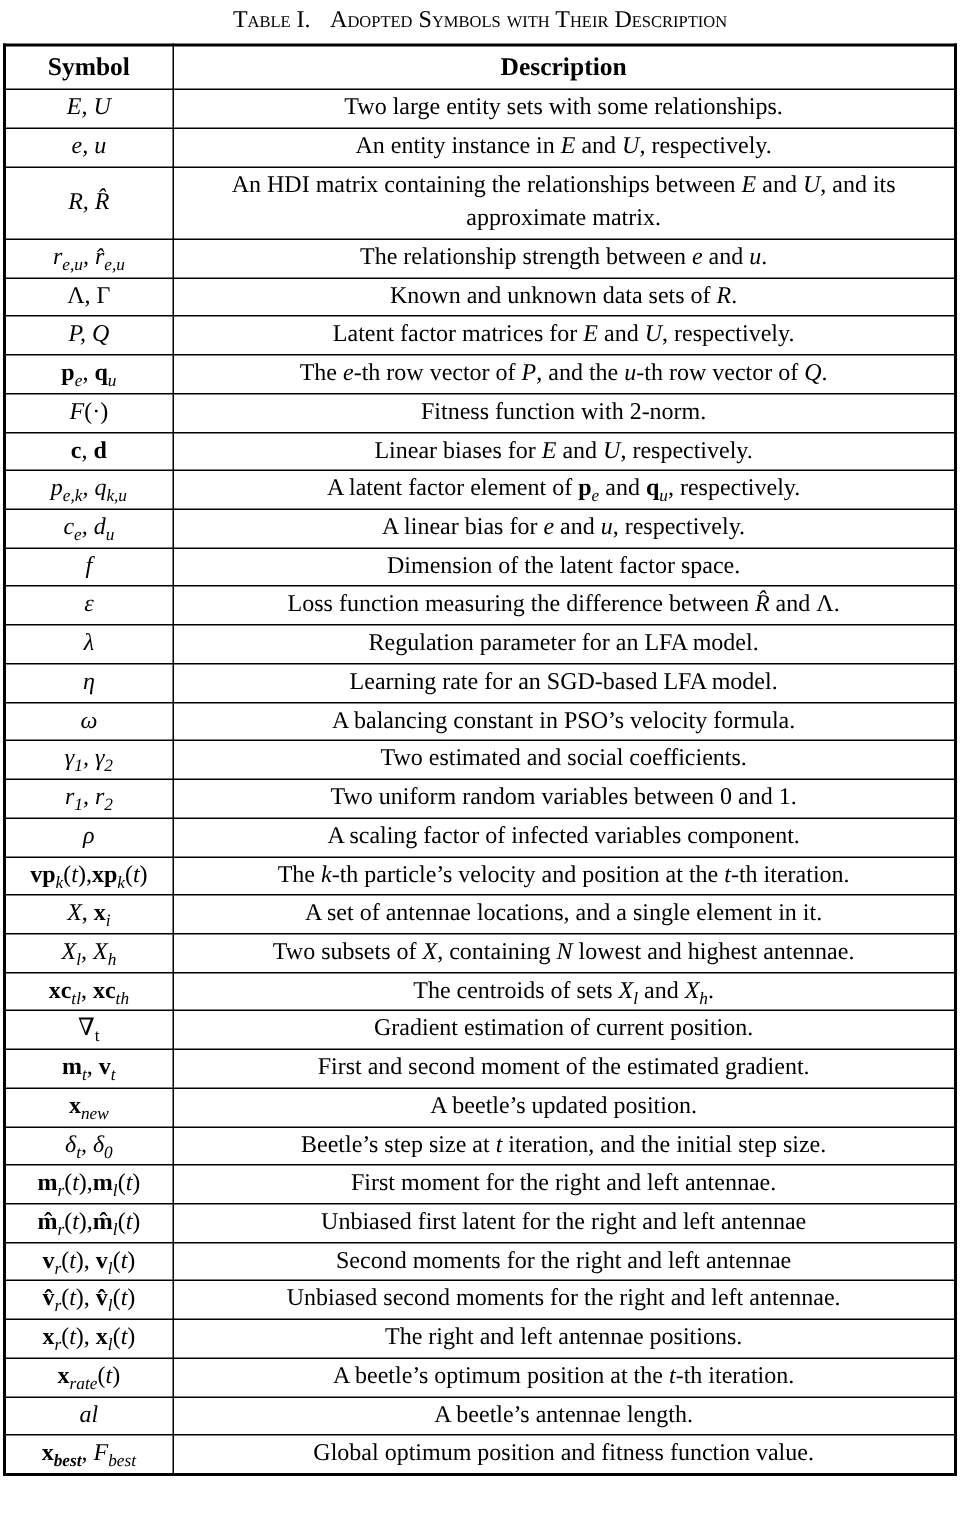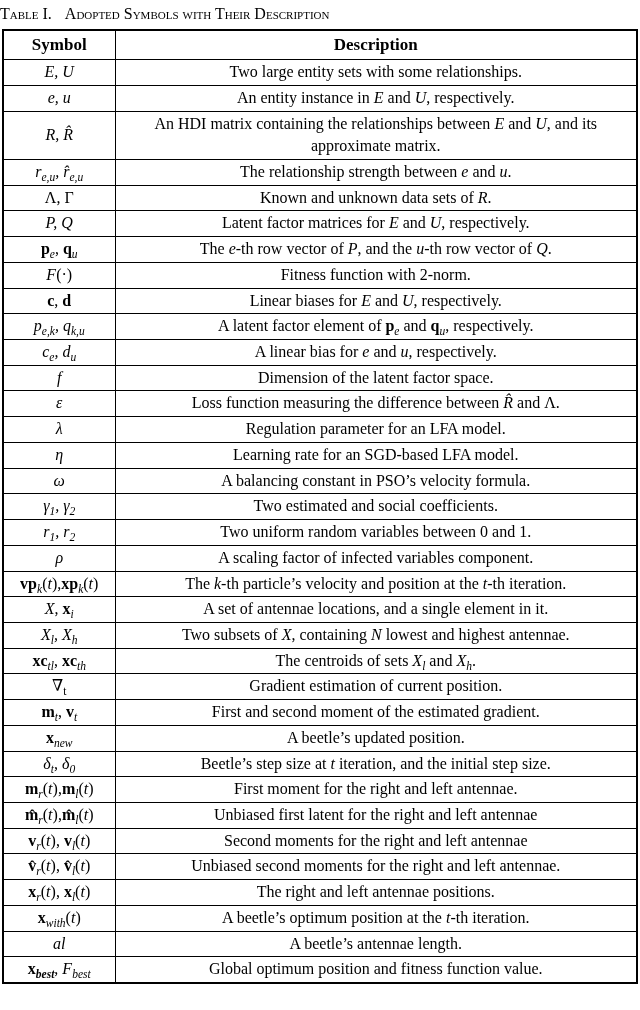--- a/index.html
+++ b/index.html
@@ -2,21 +2,21 @@
 <html><head>
 <meta charset="utf-8">
 <style>
   html, body { margin: 0; padding: 0; background: #ffffff; }
   body {
     width: 640px; height: 1010px; overflow: hidden;
     font-family: "Liberation Serif", "DejaVu Serif", serif;
     color: #000;
   }
   .title-line {
-    text-align: left;
+    text-align: center;
     padding-top: 5px;
     font-size: 16px;
     white-space: nowrap;
   }
   .sc { font-variant: small-caps; }
   .title-line .caption { margin-left: 13px; }
   table.symbols {
     border-collapse: collapse;
     table-layout: fixed;
     width: 636px;
@@ -183,21 +183,21 @@
         </tr>
         <tr>
           <td><b>v̂</b><sub><i>r</i></sub>(<i>t</i>), <b>v̂</b><sub><i>l</i></sub>(<i>t</i>)</td>
           <td>Unbiased second moments for the right and left antennae.</td>
         </tr>
         <tr>
           <td><b>x</b><sub><i>r</i></sub>(<i>t</i>), <b>x</b><sub><i>l</i></sub>(<i>t</i>)</td>
           <td>The right and left antennae positions.</td>
         </tr>
         <tr>
-          <td><b>x</b><sub><i>with</i></sub>(<i>t</i>)</td>
+          <td><b>x</b><sub><i>rate</i></sub>(<i>t</i>)</td>
           <td>A beetle’s optimum position at the <i>t</i>-th iteration.</td>
         </tr>
         <tr>
           <td><i>al</i></td>
           <td>A beetle’s antennae length.</td>
         </tr>
         <tr>
           <td><b>x<sub><i>best</i></sub></b>, <i>F<sub>best</sub></i></td>
           <td>Global optimum position and fitness function value.</td>
         </tr>

